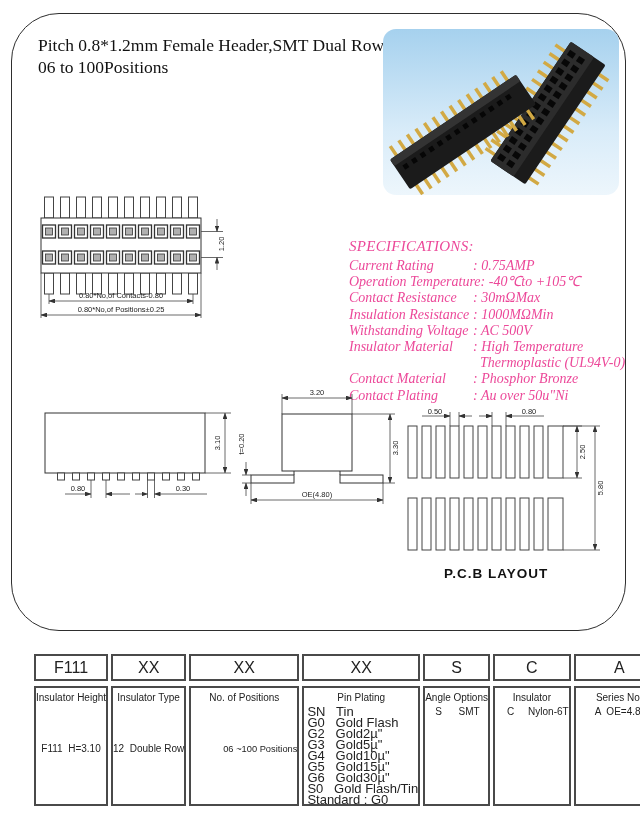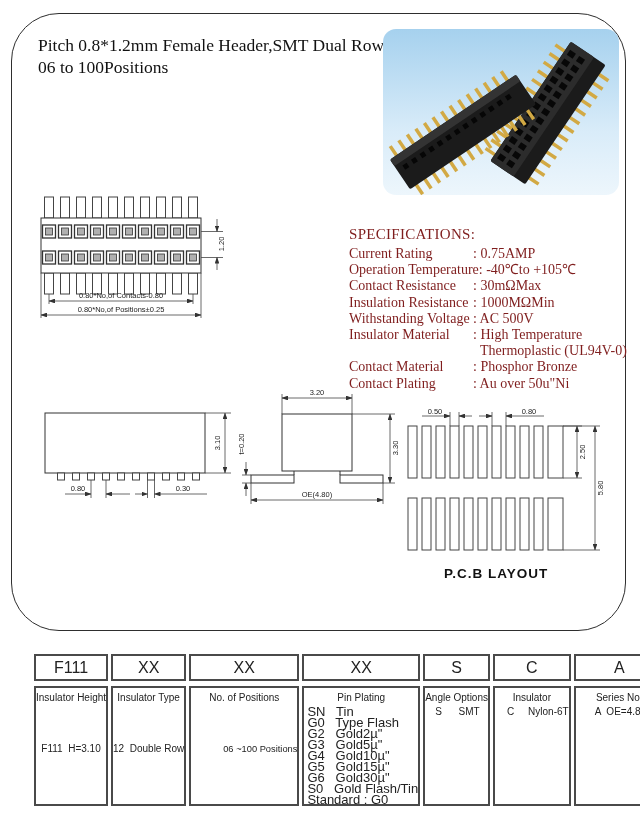--- a/index.html
+++ b/index.html
@@ -4,22 +4,22 @@
 <style>
   html,body{margin:0;padding:0;background:#fff;}
   .sheet{position:relative;width:640px;height:829px;background:#fff;overflow:hidden;
          font-family:"Liberation Sans",sans-serif;color:#1a1a1a;}
   .page-border{position:absolute;left:11px;top:13px;width:613px;height:616px;
                border:1.5px solid #2e2e2e;border-radius:48px;}
   .title{position:absolute;left:38px;top:34px;font-family:"Liberation Serif",serif;
          font-size:17.5px;line-height:1.28;color:#111;}
   .photo{position:absolute;left:383px;top:29px;width:236px;height:166px;}
   
-  .specs{position:absolute;left:349px;top:226px;width:282px;
-         font-family:"Liberation Serif",serif;font-size:14px;color:#7f1d1d;}
+  .specs{position:absolute;left:349px;top:238px;width:282px;
+         font-family:"Liberation Serif",serif;font-size:14px;color:#ec4899;font-style:italic;}
   .specs-heading{font-size:15px;margin-bottom:3px;letter-spacing:.3px;}
   .spec-row{line-height:16.2px;white-space:nowrap;}
   .spec-label{display:inline-block;min-width:124px;}
   .spec-cont .spec-value{padding-left:7px;}
   
   .fv{position:absolute;left:27px;top:192px;}
   .sv{position:absolute;left:35px;top:401px;}
   .sec{position:absolute;left:237px;top:382px;}
   .pcbd{position:absolute;left:402px;top:406px;}
   .pcb-caption{position:absolute;left:444px;top:566px;font-size:13.5px;font-weight:bold;
@@ -412,21 +412,21 @@
       <div class="ord-body align-center fit">
         <div class="ord-title">No. of Positions</div>
         <div class="ord-line">06 ~100 Positions</div>
       </div>
     </div>
     <div class="ord-col">
       <div class="ord-code">XX</div>
       <div class="ord-body dense">
         <div class="ord-title">Pin Plating</div>
         <div class="ord-line">SN   Tin</div>
-        <div class="ord-line">G0   Type Flash</div>
+        <div class="ord-line">G0   Gold Flash</div>
         <div class="ord-line">G2   Gold2µ"</div>
         <div class="ord-line">G3   Gold5µ"</div>
         <div class="ord-line">G4   Gold10µ"</div>
         <div class="ord-line">G5   Gold15µ"</div>
         <div class="ord-line">G6   Gold30µ"</div>
         <div class="ord-line">S0   Gold Flash/Tin</div>
         <div class="ord-line">Standard : G0</div>
       </div>
     </div>
     <div class="ord-col">

